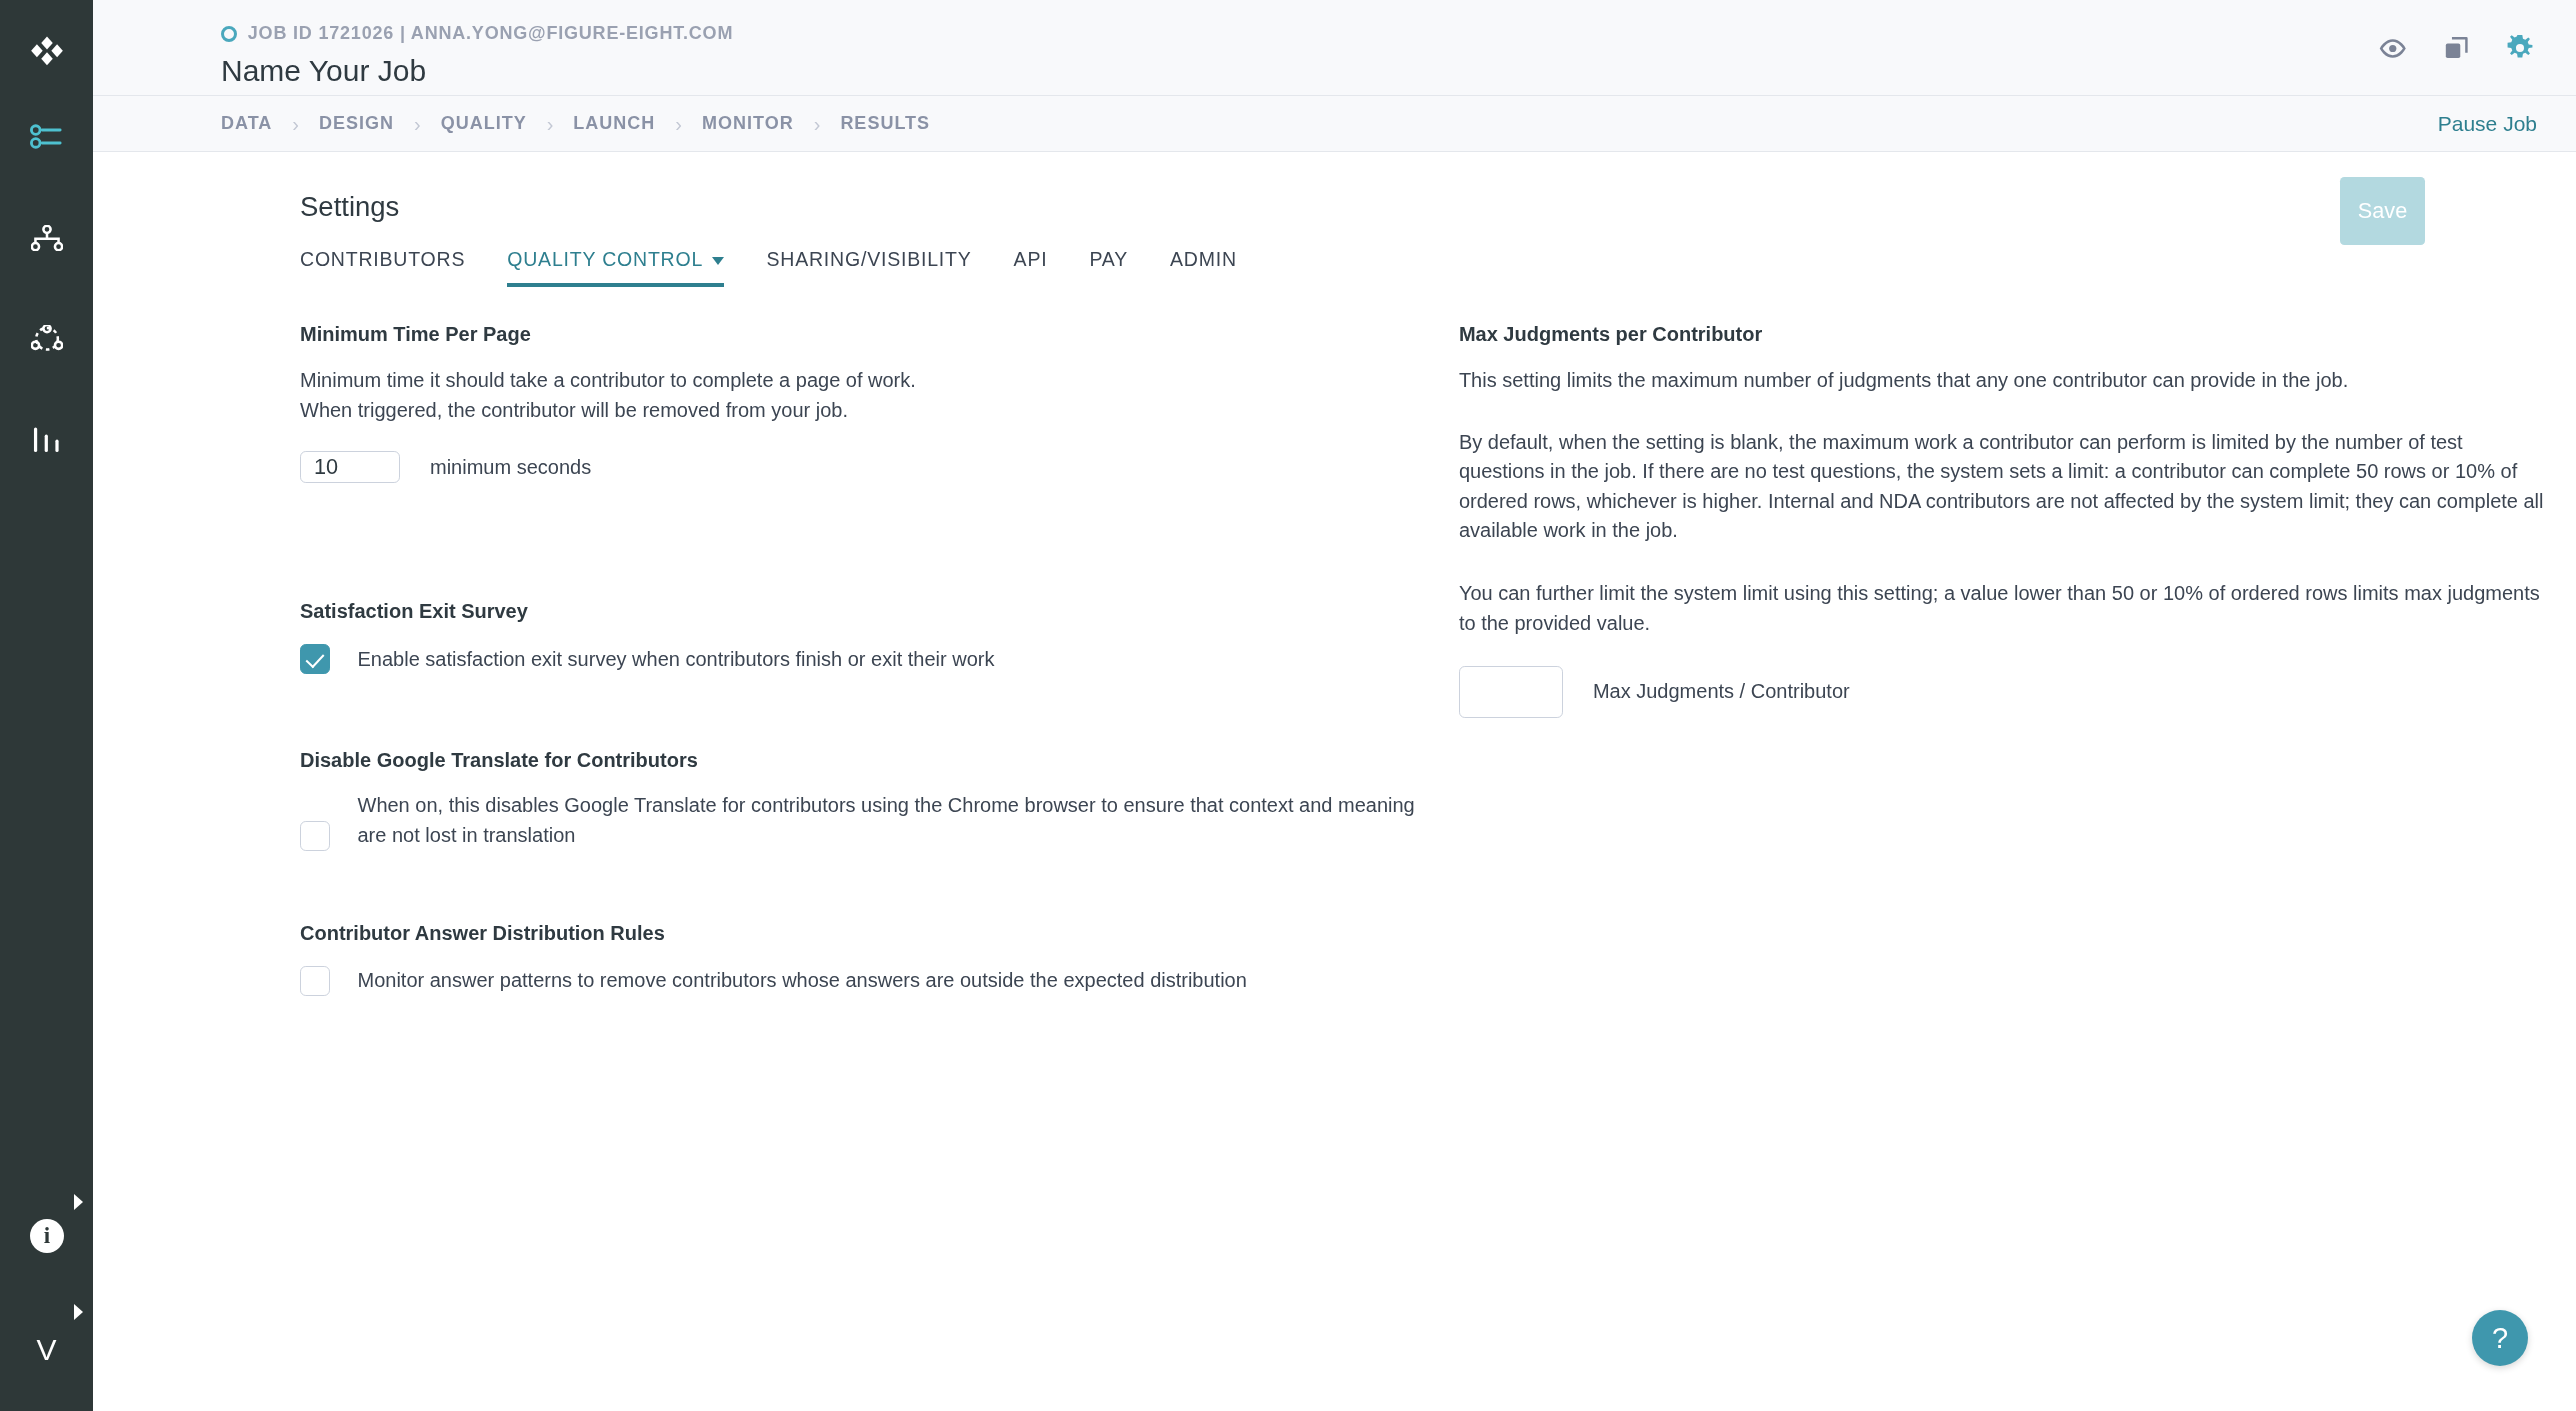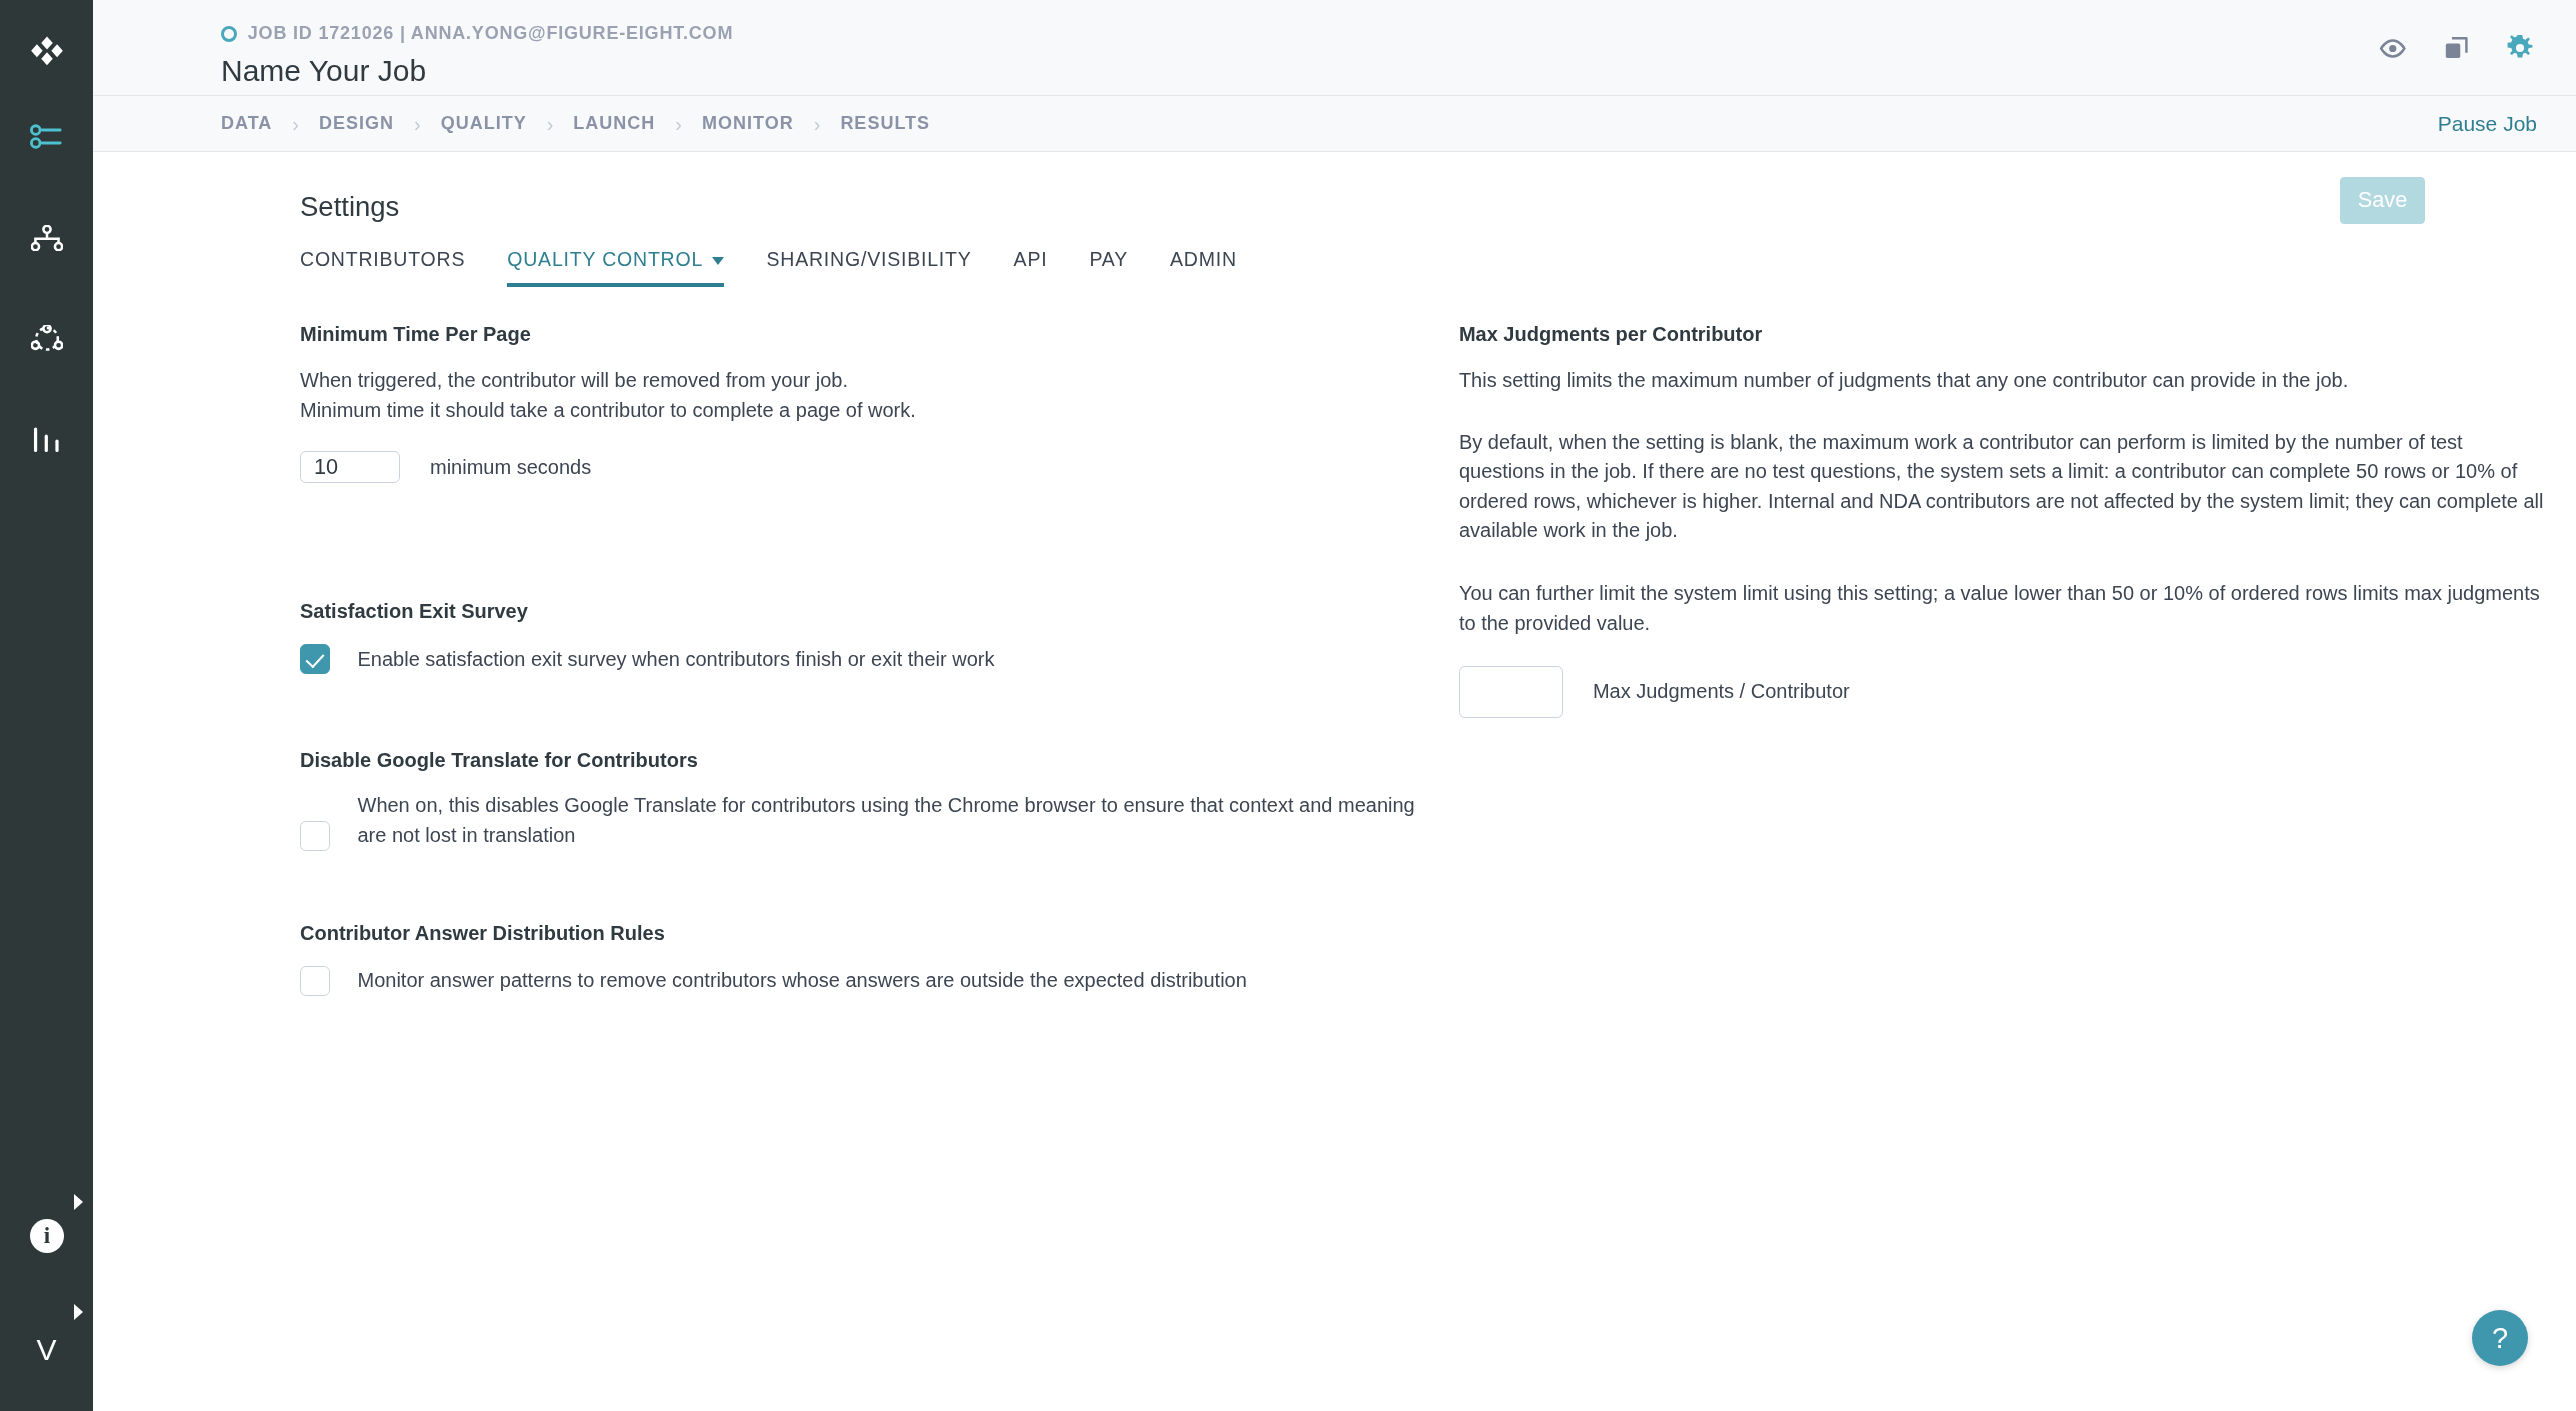--- a/index.html
+++ b/index.html
@@ -147,21 +147,21 @@
   .settings-title {
     font-size: 27.5px;
     color: #2f3a41;
     font-weight: 400;
   }
   .save-btn {
     position: absolute;
     right: 151px;
     top: 24.6px;
     width: 85px;
-    height: 47px;
+    height: 68px;
     background: #b3d9e0;
     color: #ffffff;
     border: none;
     border-radius: 4.3px;
     font-size: 21.7px;
     font-family: "Liberation Sans", sans-serif;
     cursor: pointer;
   }
 
   .tabs {
@@ -430,22 +430,22 @@
       </div>
 
 
       <div class="cols">
 
         <div class="col-left">
 
           <div class="block">
             <div class="sec-title">Minimum Time Per Page</div>
             <div class="sec-p narrow">
+              <div>Minimum time it should take a contributor to complete a page of work.</div>
               <div>When triggered, the contributor will be removed from your job.</div>
-              <div>Minimum time it should take a contributor to complete a page of work.</div>
             </div>
             <div class="field-row">
               <input class="txtbox" type="text" value="10" style="">
               <span class="field-label">minimum seconds</span>
             </div>
           </div>
 
           <div class="block gap-lg" style="margin-top:117px;">
             <div class="sec-title">Satisfaction Exit Survey</div>
             <div class="cb-row">

